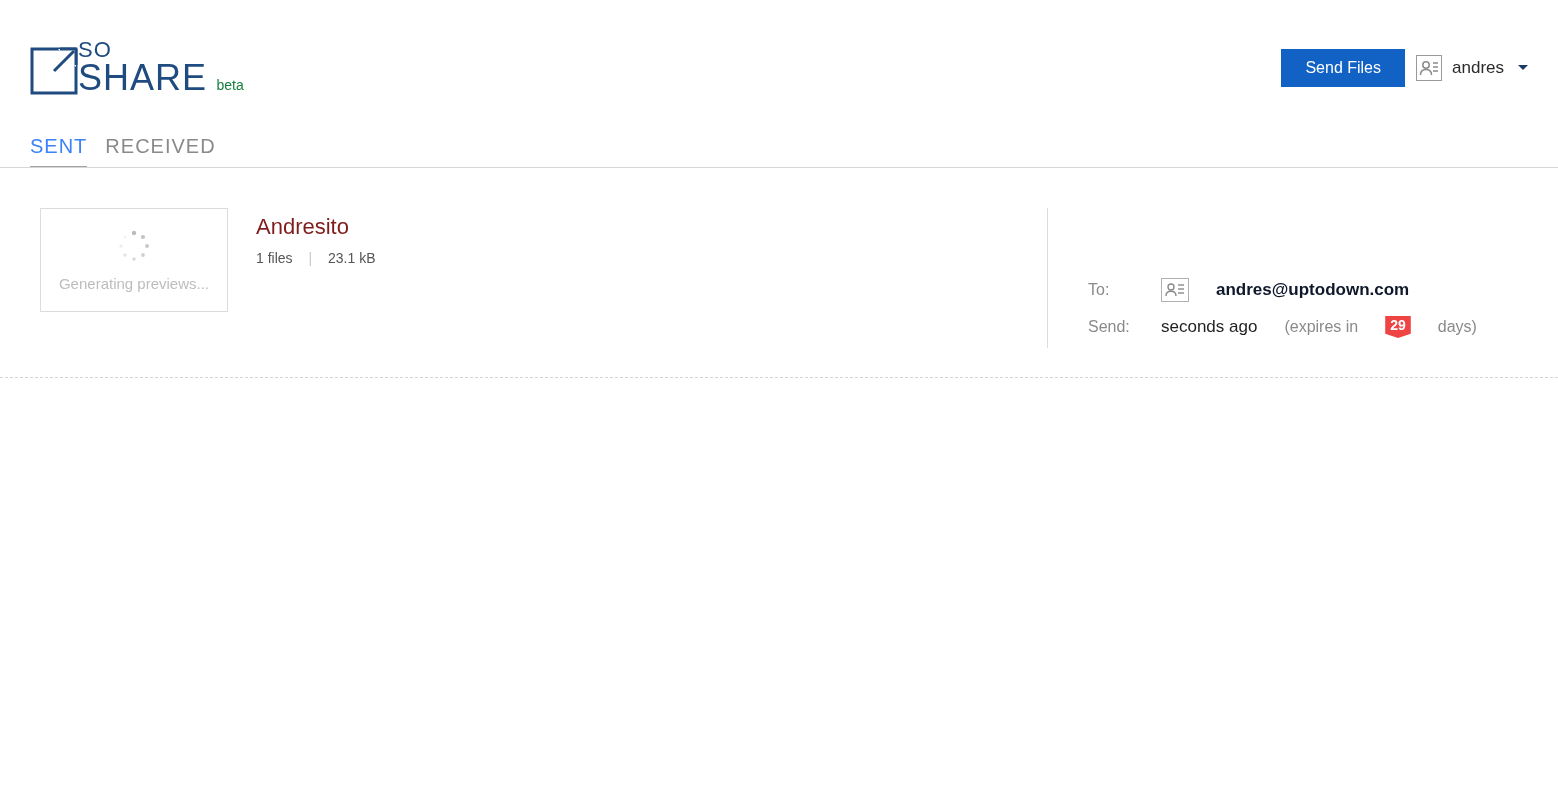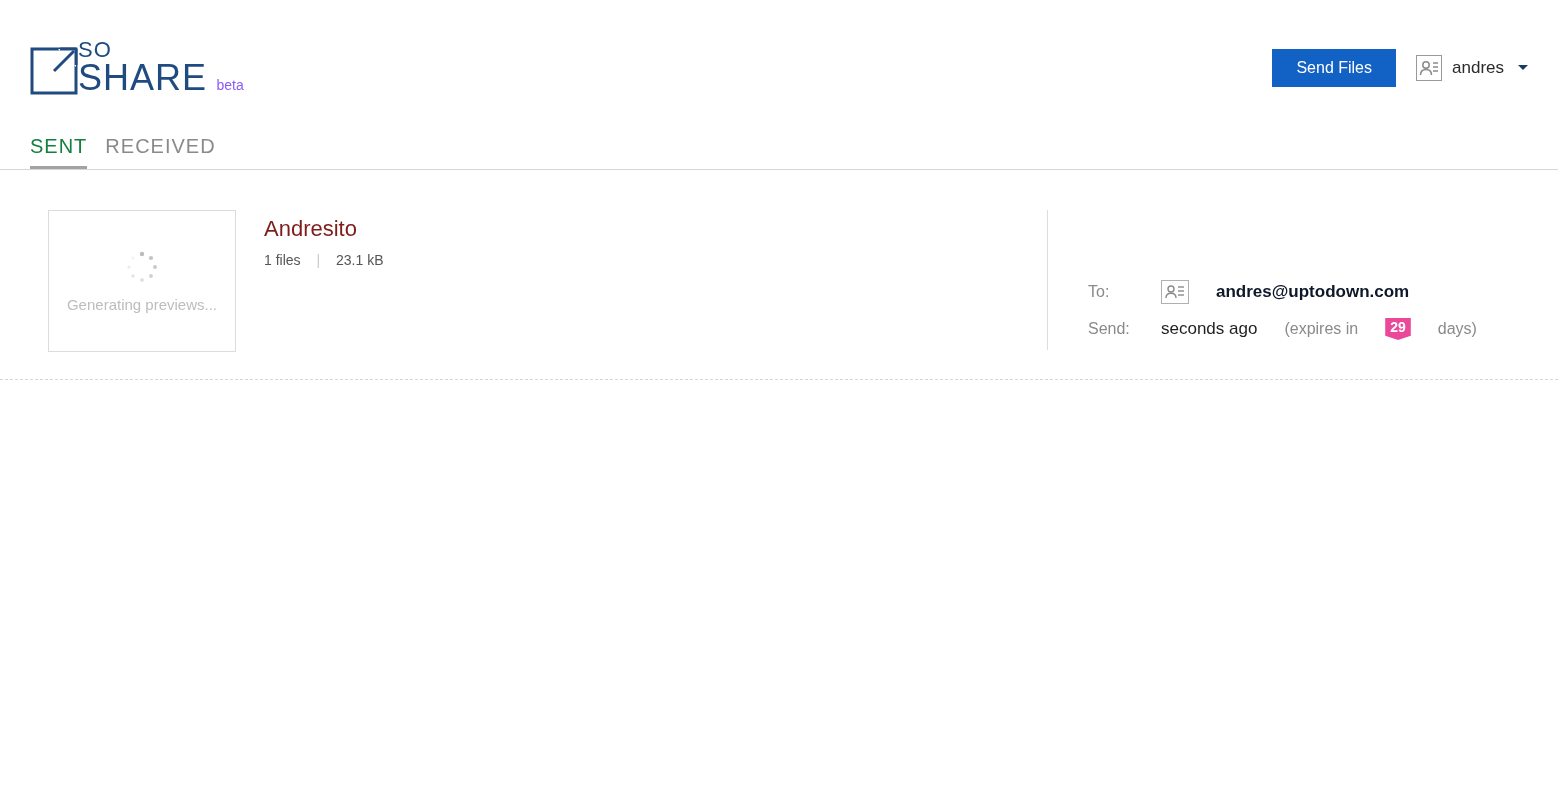--- a/index.html
+++ b/index.html
@@ -28,29 +28,29 @@
   .logo-text {
     display: flex;
     flex-direction: column;
     line-height: 0.95;
     font-family: "Arial Narrow", Arial, sans-serif;
     letter-spacing: 1px;
   }
   .logo-line1 { color: #1f4b80; font-size: 22px; font-weight: 400; font-stretch: condensed; }
   .logo-line2 { color: #1f4b80; font-size: 36px; font-weight: 400; font-stretch: condensed; }
   .beta {
-    color: #8b5cf6;
+    color: #15803d;
     font-size: 14px;
     margin-left: 4px;
     font-family: Arial, sans-serif;
     letter-spacing: 0;
   }
   .right-group {
     display: flex;
-    gap: 20px;
+    gap: 11px;
   }
   .send-btn {
     background: #1261c5;
     color: #fff;
     font-size: 16px;
     border: none;
     padding: 10px 24px;
     cursor: pointer;
   }
   .user-group {
@@ -80,45 +80,44 @@
   .tab {
     font-family: "Arial Narrow", Arial, sans-serif;
     font-stretch: condensed;
     font-size: 20px;
     letter-spacing: 1px;
     padding-bottom: 8px;
     color: #8a8a8a;
     cursor: pointer;
   }
   .tab.active {
-    color: #15803d;
-    border-bottom: 3px solid #a3a3a3;
+    color: #3b82f6;
+    border-bottom: 1px solid #a3a3a3;
   }
   .content {
     display: flex;
     padding: 40px 30px 25px 40px;
     border-bottom: 1px dashed #d6d6d6;
   }
   .left {
     display: flex;
     gap: 28px;
     flex: 1;
   }
   .thumb {
     width: 188px;
-    height: 142px;
+    height: 104px;
     border: 1px solid #dcdcdc;
     display: flex;
     flex-direction: column;
     align-items: center;
     justify-content: center;
     color: #bdbdbd;
     font-size: 15px;
     gap: 12px;
-    margin-left: 8px;
   }
   .spinner {
     width: 34px;
     height: 34px;
     position: relative;
   }
   .item-info { padding-top: 6px; }
   .item-title {
     color: #7f1d1d;
     font-size: 22px;
@@ -153,21 +152,21 @@
     border: 1px solid #b0b0b0;
     display: flex;
     align-items: center;
     justify-content: center;
   }
   .field-value { color: #0f172a; font-weight: 600; font-size: 17px; }
   .sent-value { color: #1f1f1f; font-size: 17px; font-weight: 400; }
   .expires-text { color: #8a8a8a; font-size: 16px; }
   .badge {
     display: inline-block;
-    background: #ec4899;
+    background: #ef4444;
     color: #fff;
     font-size: 14px;
     padding: 2px 5px 6px 5px;
     position: relative;
     font-weight: 600;
     line-height: 1;
     vertical-align: middle;
     clip-path: polygon(0 0, 100% 0, 100% 80%, 50% 100%, 0 80%);
   }
   .caret-down {

